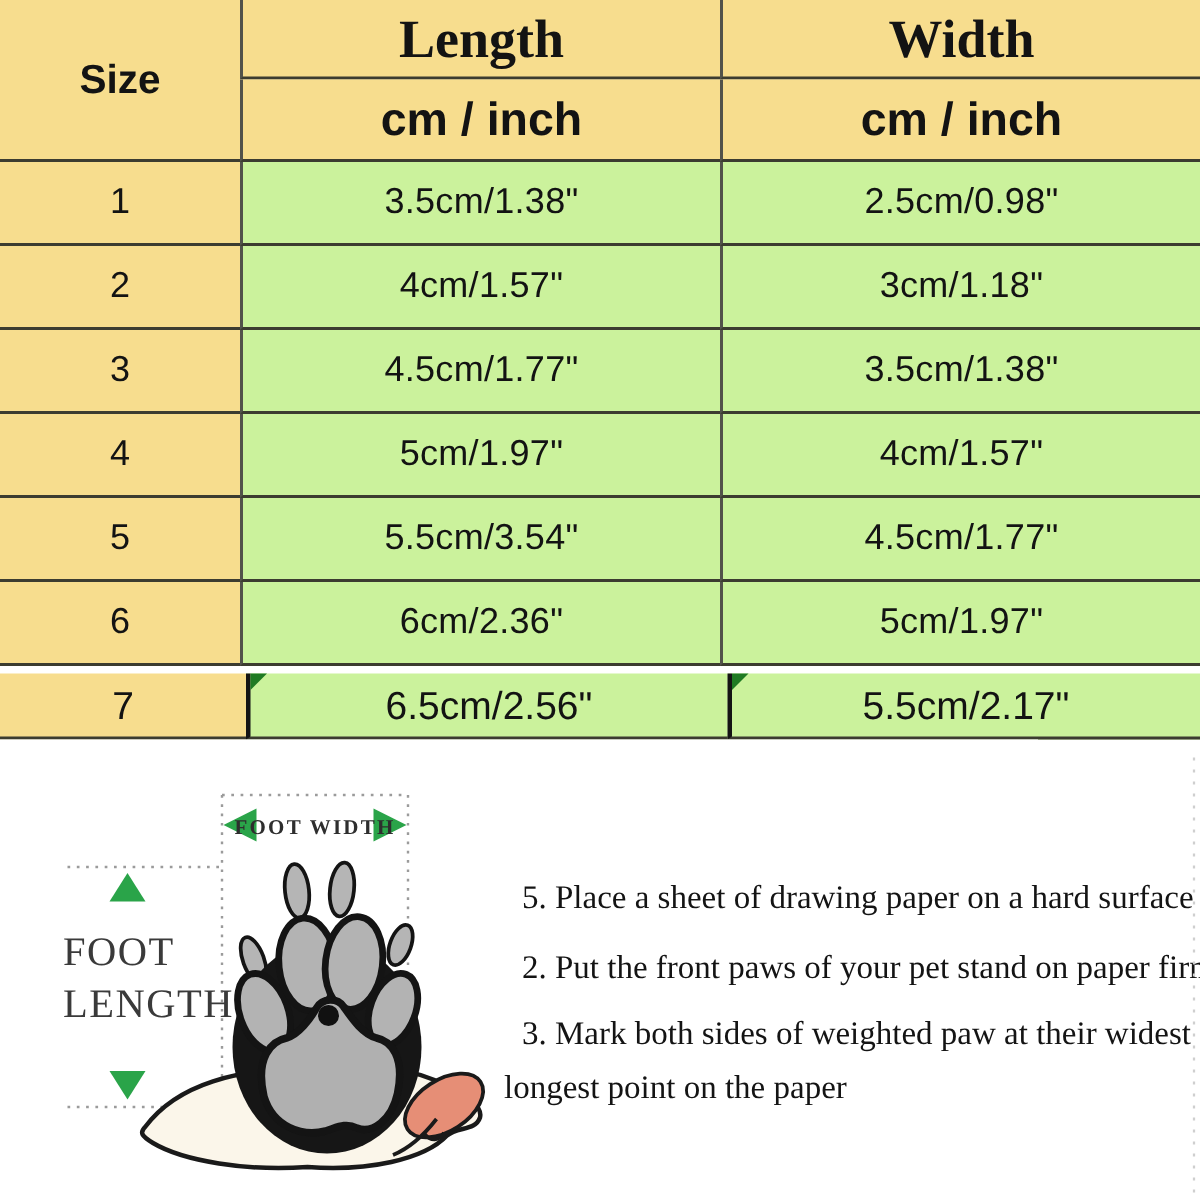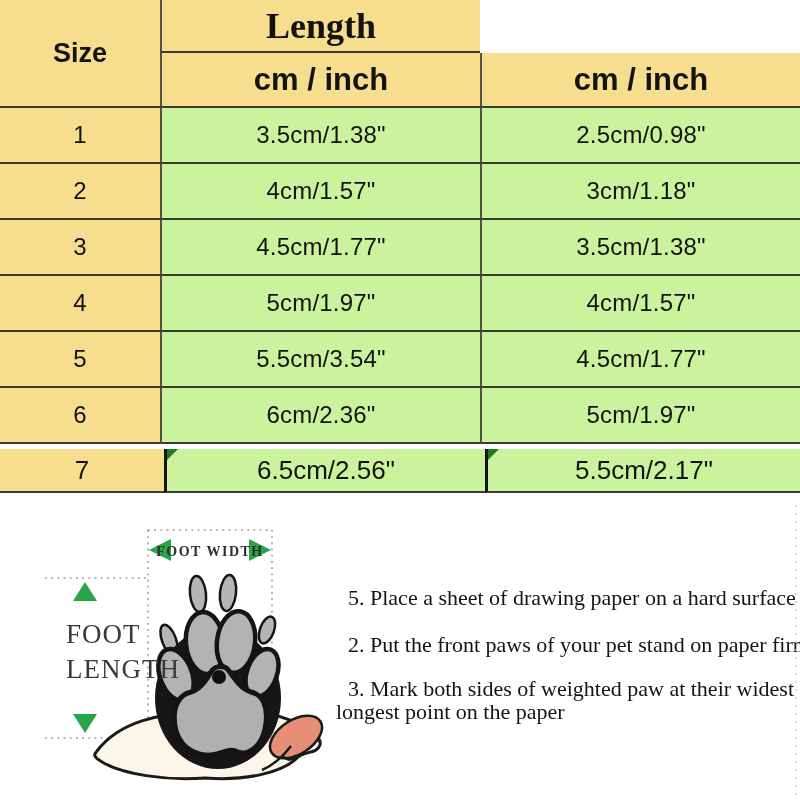--- a/index.html
+++ b/index.html
@@ -28,38 +28,39 @@
         grid-template-columns:164px 321px 315px;}
   .row7 .cell{font-size:26px;border-bottom:2px solid #3c3c30;position:relative;}
   .row7 .c2,.row7 .c3{border-left:3px solid #141414;}
   .corner{position:absolute;top:0;left:0;width:0;height:0;
           border-top:11px solid #1f7a23;border-right:11px solid transparent;}
 
   
   .bottom{position:absolute;top:493px;left:0;width:692px;height:307px;background:#fff;}
   .foot-length-label{position:absolute;left:42px;top:124px;width:118px;
         font-family:"Liberation Serif",serif;font-size:27px;line-height:1.28;
-        color:#3a3a3a;letter-spacing:1px;margin-left:24px;}
+        color:#3a3a3a;letter-spacing:1px;}
   .instr{position:absolute;font-family:"Liberation Serif",serif;font-size:22px;
          color:#141414;white-space:nowrap;}
   .i1{left:348px;top:92px;}
   .i2{left:348px;top:139px;}
   .i3{left:348px;top:183px;}
-  .i4{left:336px;top:206px;}
+  .i4{left:336px;top:219px;}
   .diagram-svg{position:absolute;left:0;top:0;}
   .edge-svg{position:absolute;left:0;top:0;}
 </style>
 </head>
 <body>
 
 <div class="page">
 
   <div class="tbl">
     <div class="cell yellow c1 hb size-head">Size</div>
     <div class="cell yellow c2 hb col-head">Length</div>
+    <div class="cell yellow c3 hb col-head">Width</div>
     <div class="cell yellow c2 hb unit">cm / inch</div>
     <div class="cell yellow c3 hb unit">cm / inch</div>
 
     <div class="cell yellow c1 hb num">1</div>
     <div class="cell green  c2 hb val">3.5cm/1.38"</div>
     <div class="cell green  c3 hb val">2.5cm/0.98"</div>
 
     <div class="cell yellow c1 hb num">2</div>
     <div class="cell green  c2 hb val">4cm/1.57"</div>
     <div class="cell green  c3 hb val">3cm/1.18"</div>

